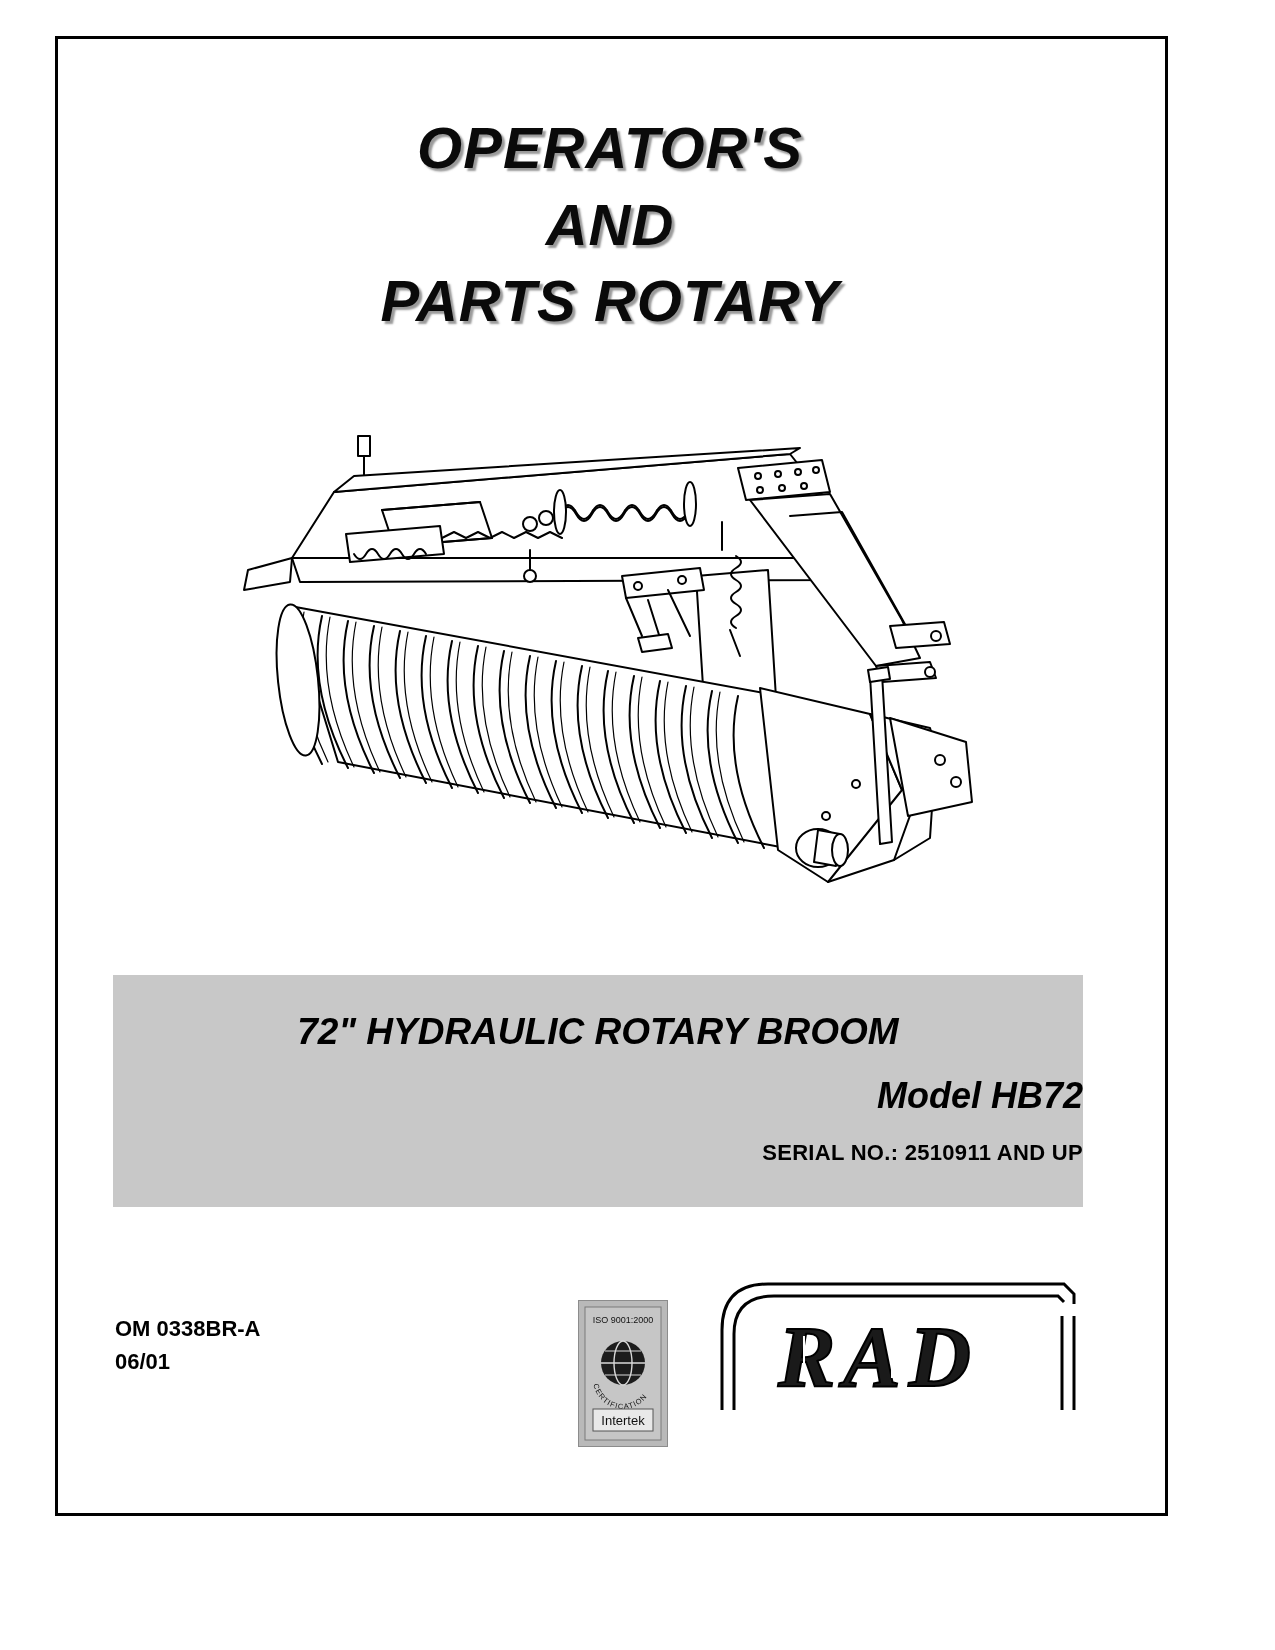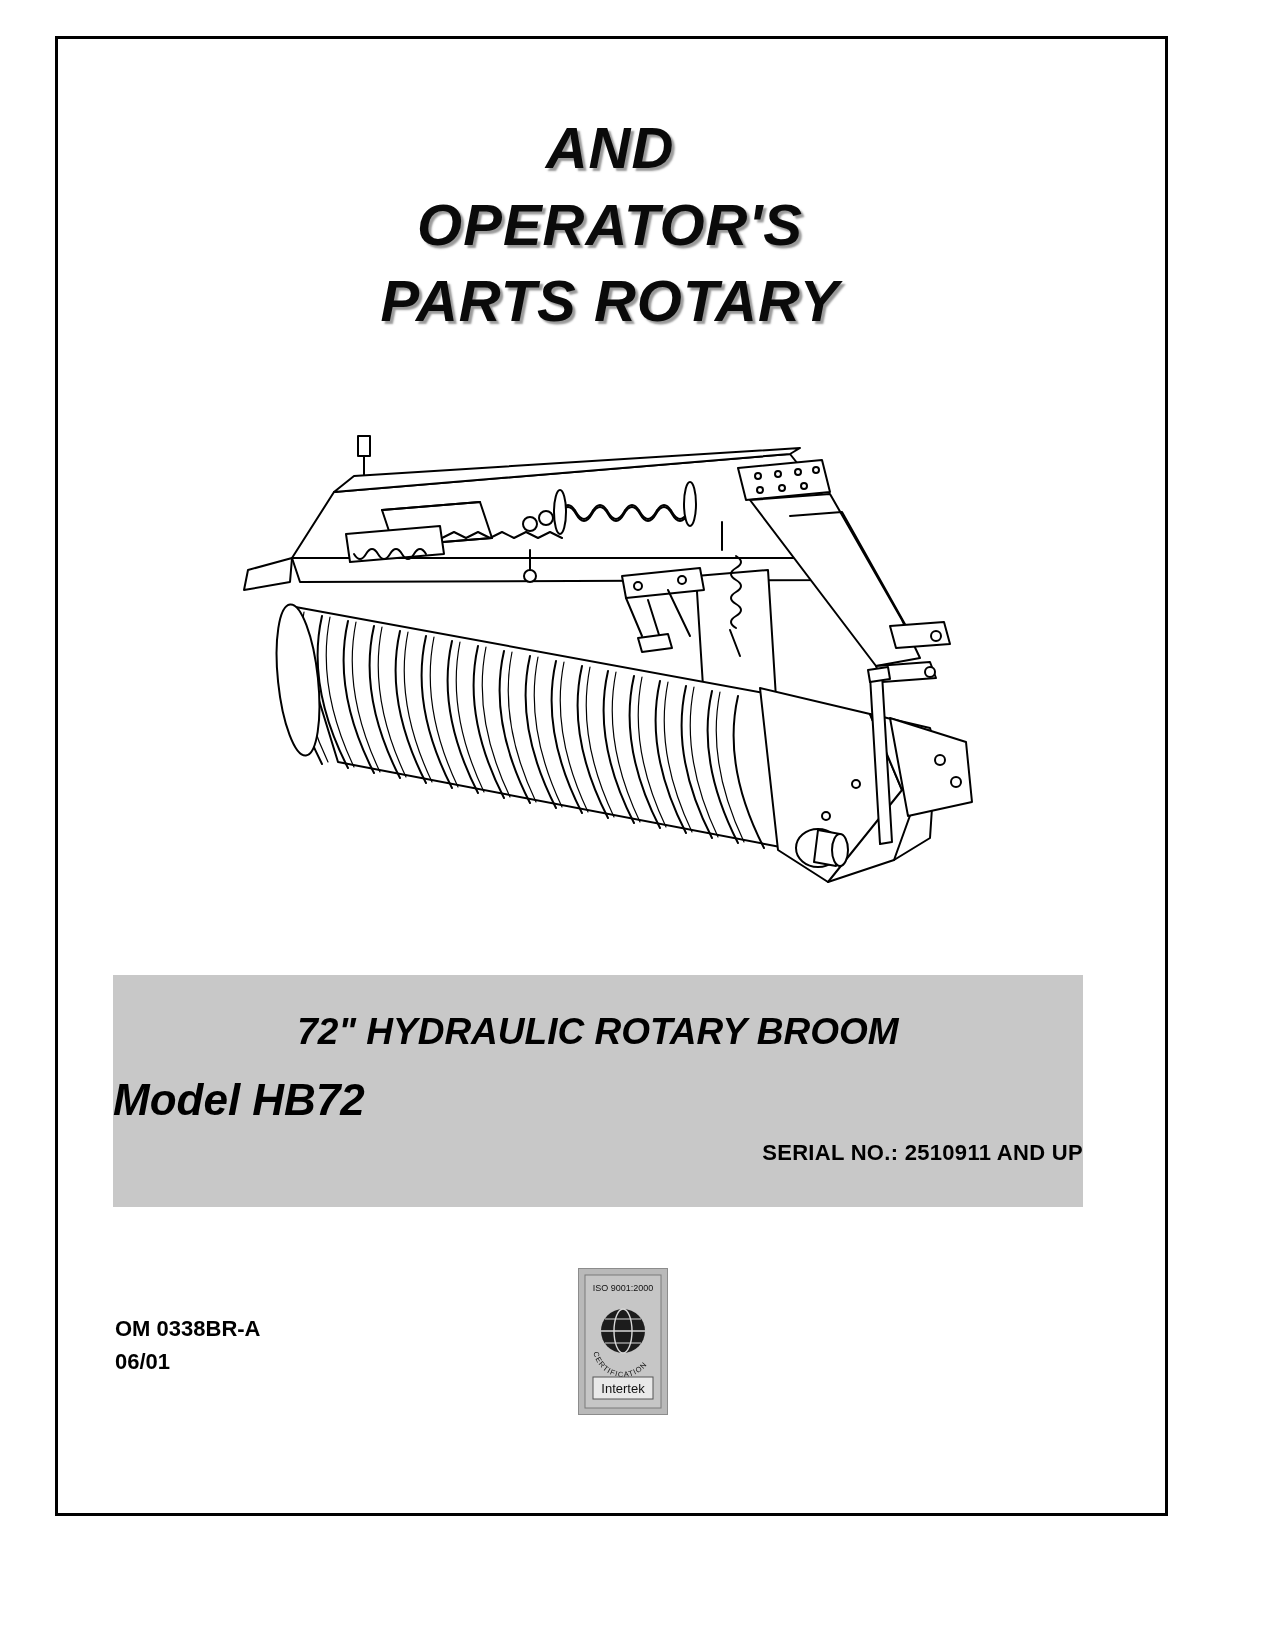--- a/index.html
+++ b/index.html
@@ -68,22 +68,22 @@
     text-align: center;
     font-size: 37px;
     font-weight: bold;
     font-style: italic;
   }
   .band-model {
     position: absolute;
     left: 0;
     top: 100px;
     width: 100%;
-    text-align: left;
-    font-size: 44px;
+    text-align: right;
+    font-size: 36px;
     font-weight: bold;
     font-style: italic;
   }
   .band-serial {
     position: absolute;
     left: 0;
     top: 165px;
     width: 100%;
     text-align: right;
     font-size: 22px;
@@ -94,21 +94,21 @@
     position: absolute;
     left: 115px;
     top: 1312px;
     font-size: 22px;
     font-weight: bold;
     line-height: 1.5;
   }
   .iso-logo {
     position: absolute;
     left: 578px;
-    top: 1268px;
+    top: 1300px;
     width: 88px;
     height: 145px;
     background: #f9a8d4;
     border: 1px solid #8c8c8c;
   }
   .rad-logo {
     position: absolute;
     left: 712px;
     top: 1270px;
     width: 372px;
@@ -123,22 +123,22 @@
   }
 </style>
 </head>
 <body>
 
 <div class="page">
 
   <div class="page-border"></div>
 
   <div class="title-block">
+    <div class="title-line">OPERATOR'S</div>
     <div class="title-line">AND</div>
-    <div class="title-line">OPERATOR'S</div>
     <div class="title-line">PARTS ROTARY</div>
   </div>
 
   <div class="art-wrap">
     <span class="sr-only">Line drawing of 72 inch hydraulic rotary broom attachment</span>
     <svg viewBox="0 0 790 530" width="790" height="530" xmlns="http://www.w3.org/2000/svg">
       <g fill="none" stroke="#000" stroke-width="2" stroke-linejoin="round" stroke-linecap="round">
 
         <rect x="128" y="6" width="12" height="20" fill="#fff"></rect>
         <line x1="134" y1="26" x2="134" y2="46"></line>
@@ -287,14 +287,32 @@
       </g>
       <path id="arc" d="M14 78 a30 30 0 0 0 60 0" fill="none"></path>
       <text font-family="Liberation Sans, sans-serif" font-size="7.5" fill="#111" letter-spacing="1">
         <textPath href="#arc" startOffset="6%">CERTIFICATION</textPath>
       </text>
       <rect x="14" y="108" width="60" height="22" fill="#e9e9e9" stroke="#555" stroke-width="1"></rect>
       <text x="44" y="124" font-family="Liberation Sans, sans-serif" font-size="13" text-anchor="middle" fill="#111">Intertek</text>
     </svg>
   </div>
 
+  <div class="rad-logo">
+    <svg viewBox="0 0 372 150" width="372" height="150" xmlns="http://www.w3.org/2000/svg">
+      <g fill="none" stroke="#000" stroke-width="3">
+        <path d="M10 140 L10 60 Q10 14 56 14 L352 14 L362 24 L362 34"></path>
+        <path d="M22 140 L22 64 Q22 26 62 26 L346 26 L352 32"></path>
+        <path d="M362 46 L362 140"></path>
+        <path d="M350 46 L350 140"></path>
+      </g>
+      <g font-family="Liberation Serif, serif" font-style="italic" font-weight="bold" font-size="86" fill="#1a1a1a">
+        <text x="66" y="116" letter-spacing="8" stroke="#000" stroke-width="2">RAD</text>
+      </g>
+      <g fill="none" stroke="#fff" stroke-width="2">
+        <path d="M92 66 L92 108"></path>
+        <path d="M180 70 L180 108"></path>
+        <path d="M268 68 L268 108"></path>
+      </g>
+    </svg>
+  </div>
 
 </div>
 
 </body></html>

